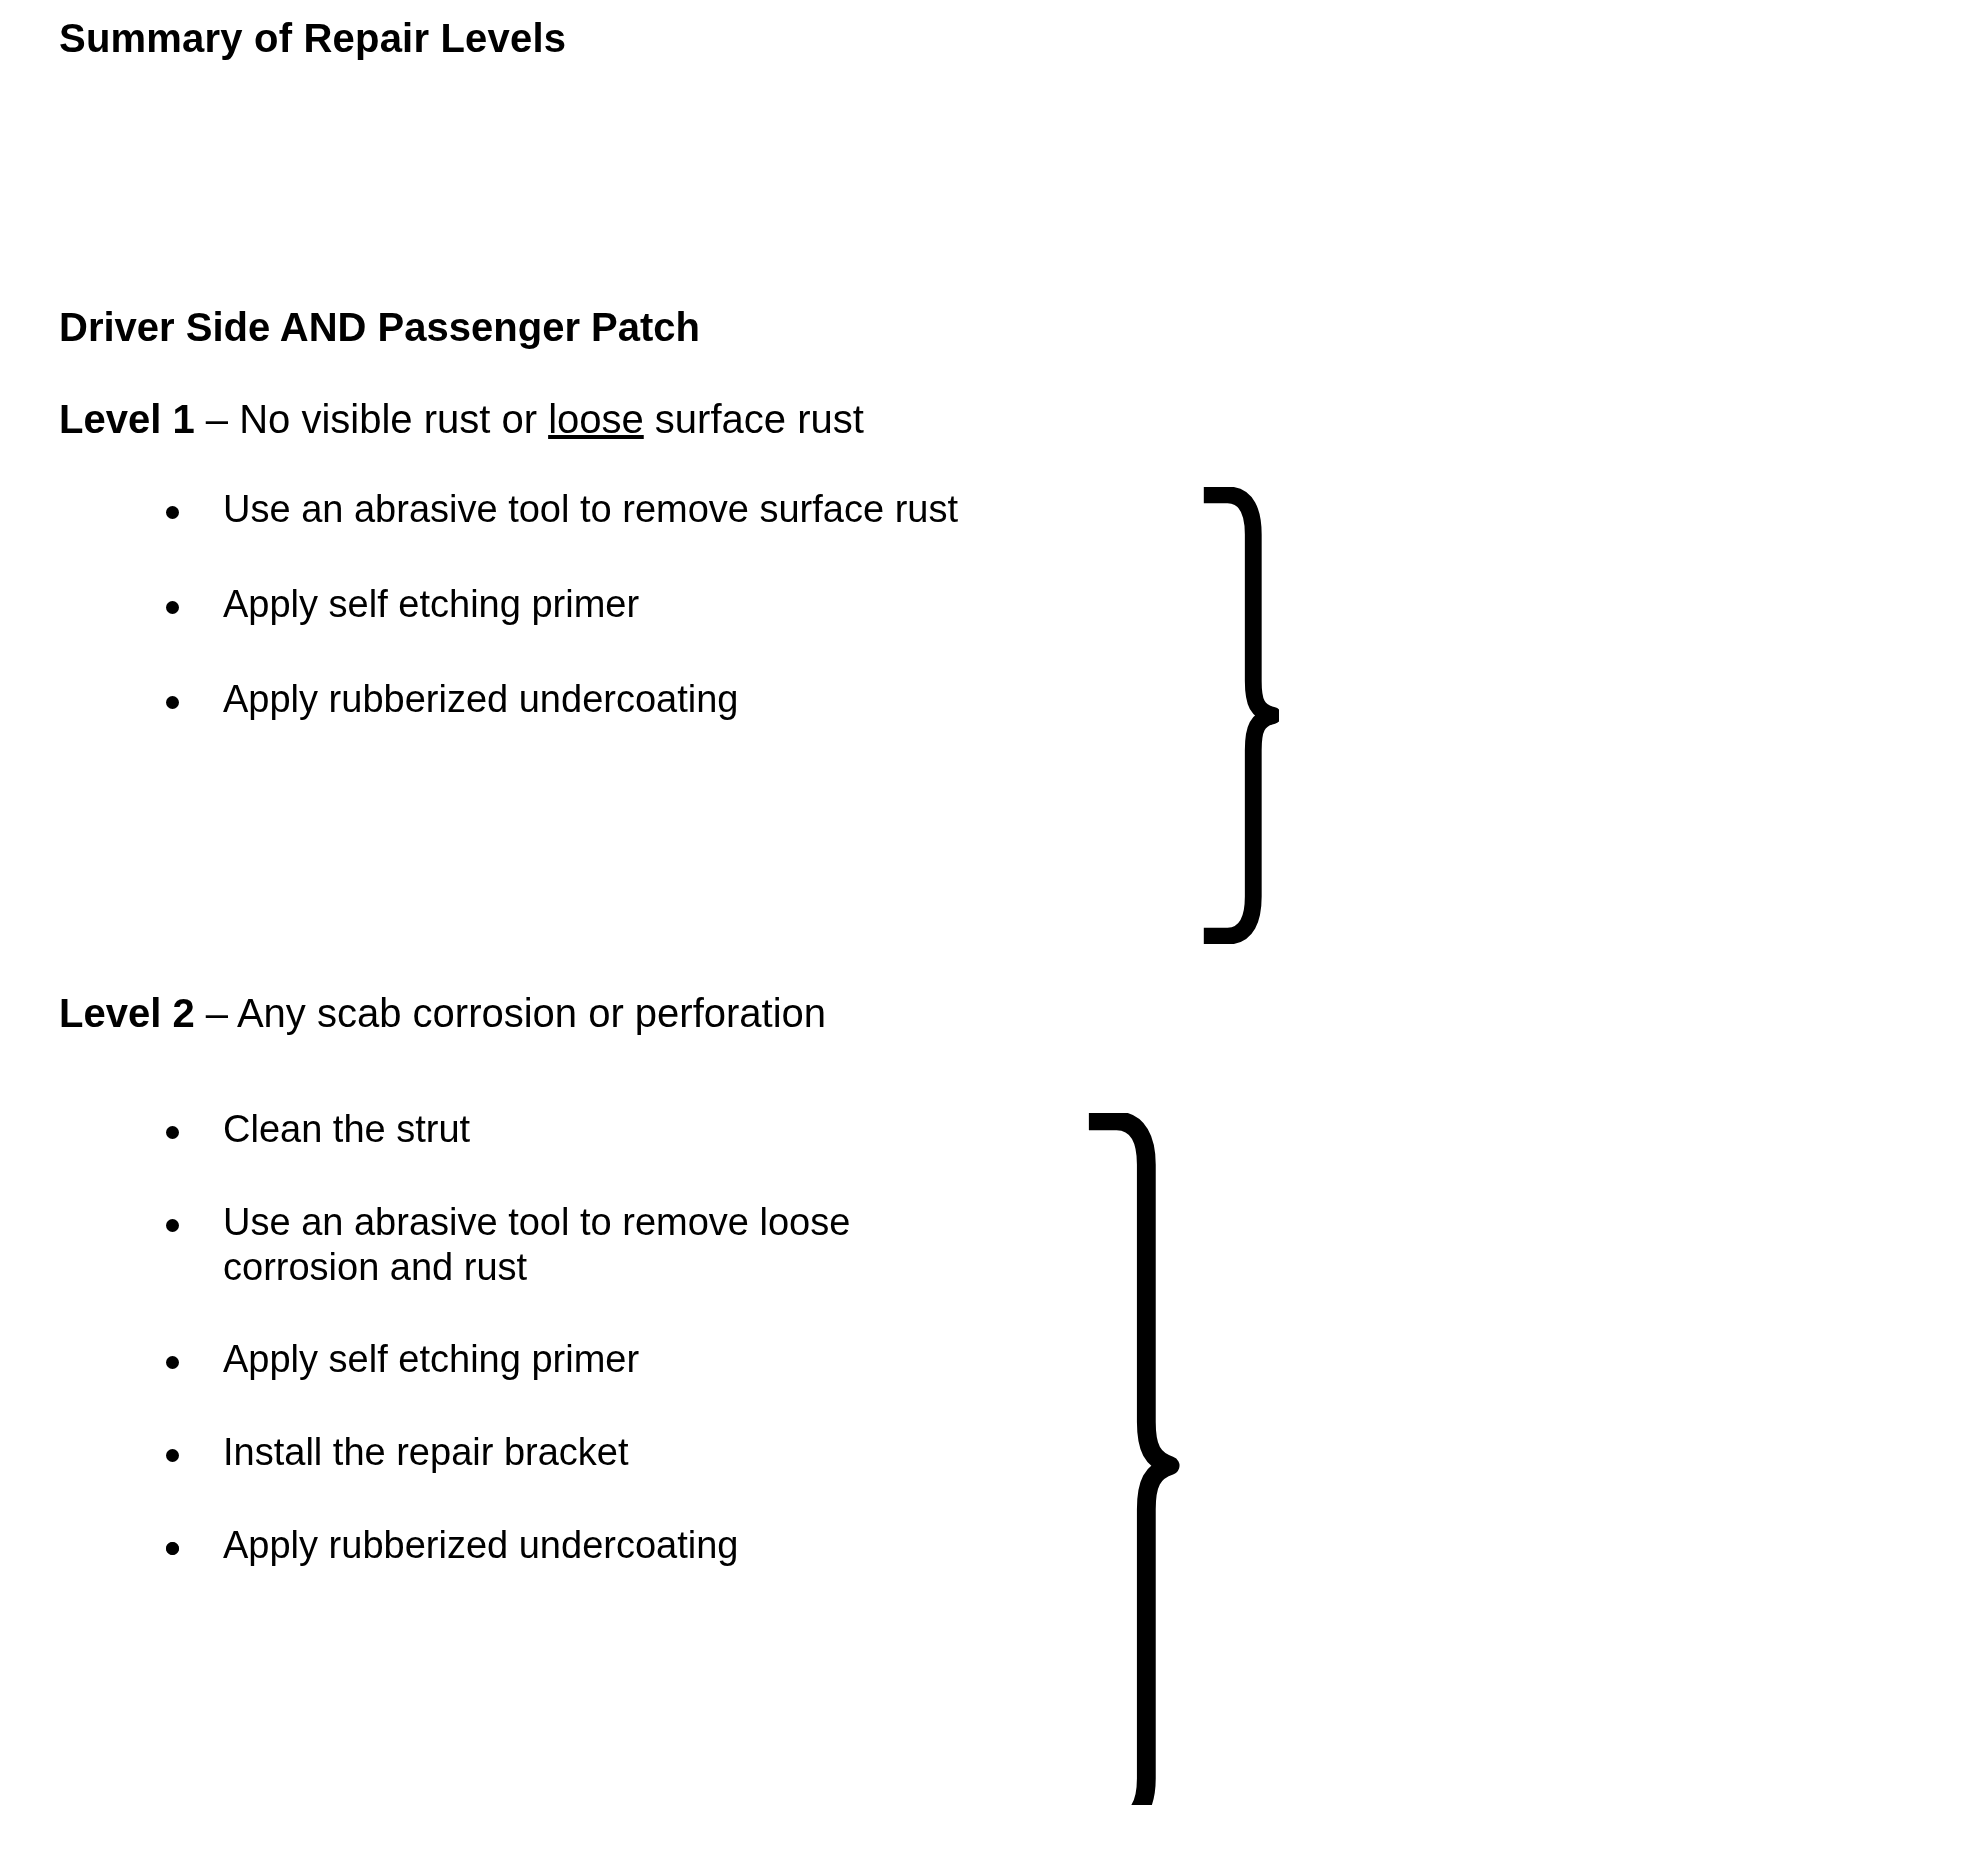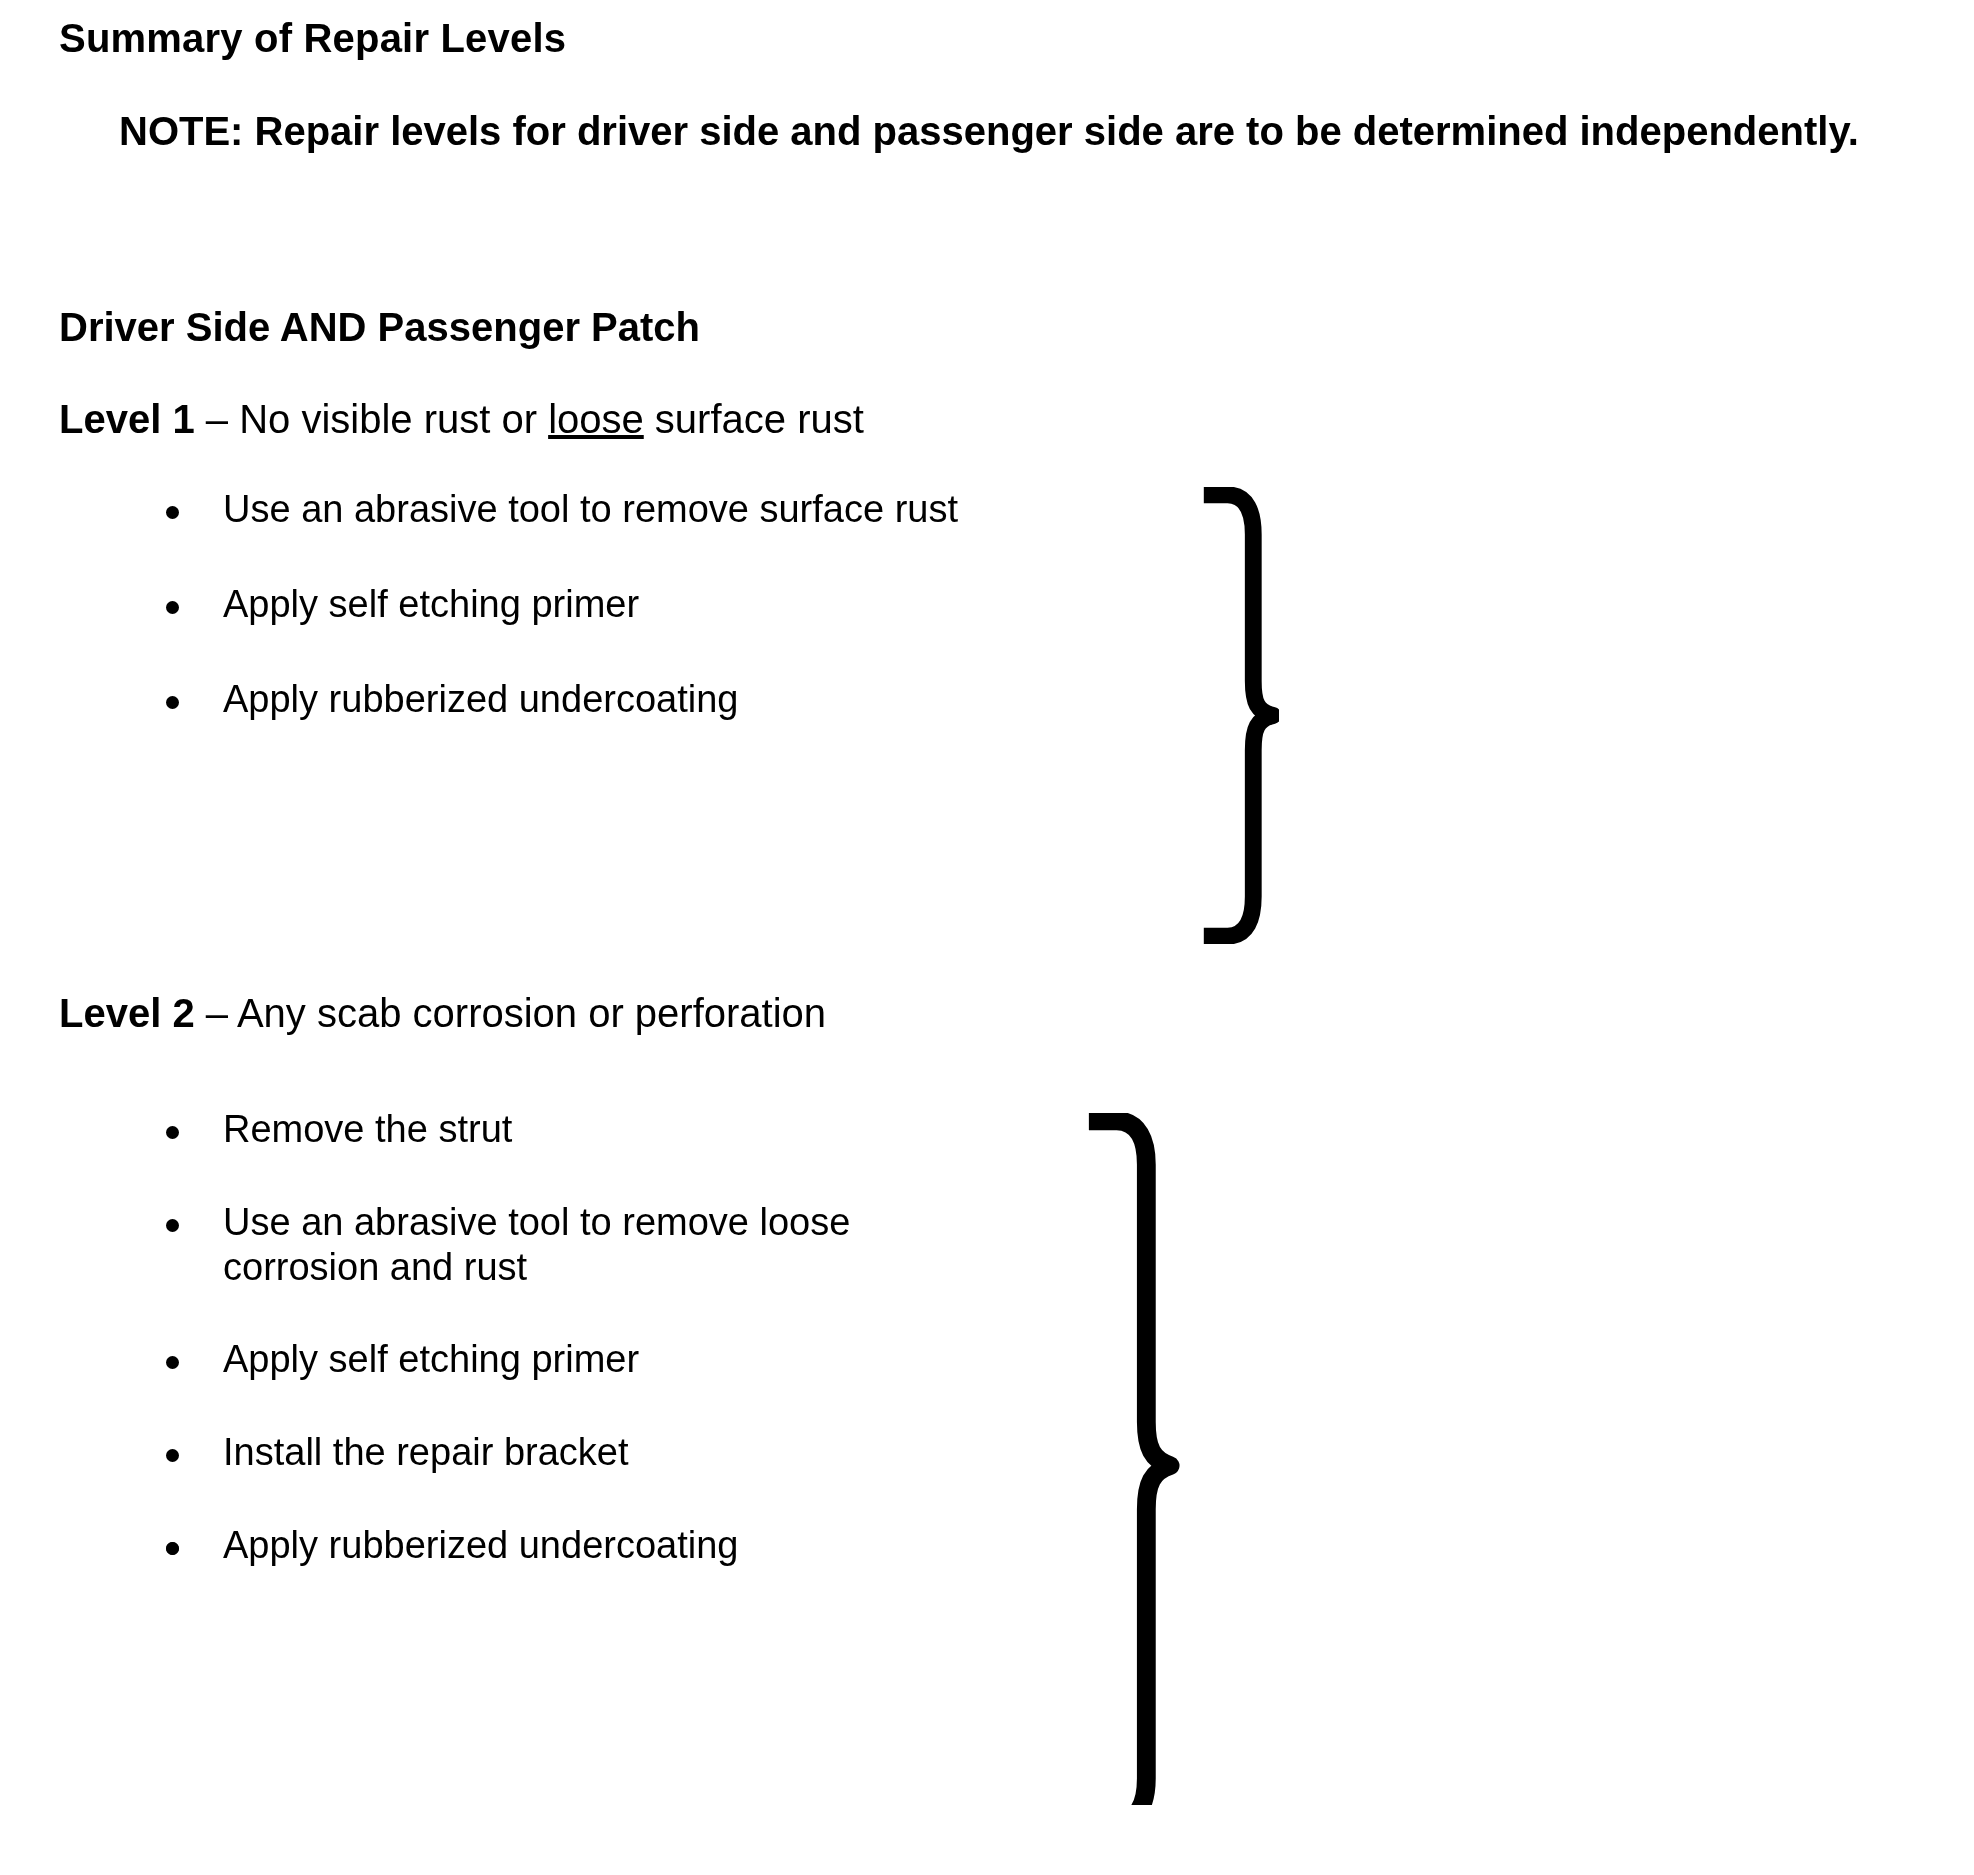--- a/index.html
+++ b/index.html
@@ -120,21 +120,20 @@
     height: 725px;
   }
 </style>
 </head>
 <body>
 
 <div id="page">
 
   <div class="doc-title">Summary of Repair Levels</div>
 
-  <div class="note-block">NOTE: Repair levels for driver side and passenger side are to be determined independently.</div>
 
   <div class="section-heading driver-passenger">Driver Side AND Passenger Patch</div>
 
   <div class="level-line level1-line">
     <span class="lv-label">Level 1</span><span> – </span><span>No visible rust or </span><span class="lv-underline">loose</span><span> surface rust</span>
   </div>
 
   <ul class="bullet-list" id="list-level-1">
     <li class="bullet-item">
       <span class="dot"></span>
@@ -164,21 +163,21 @@
     </svg>
   </div>
 
   <div class="level-line level2-line">
     <span class="lv-label">Level 2</span><span> – </span><span>Any scab corrosion or perforation</span>
   </div>
 
   <ul class="bullet-list" id="list-level-2">
     <li class="bullet-item">
       <span class="dot"></span>
-      <span class="txt">Remove the strut</span>
+      <span class="txt">Clean the strut</span>
     </li>
     <li class="bullet-item" style="width:772px;">
       <span class="dot"></span>
       <span class="txt">Use an abrasive tool to remove loose corrosion and rust</span>
     </li>
     <li class="bullet-item">
       <span class="dot"></span>
       <span class="txt">Apply self etching primer</span>
     </li>
     <li class="bullet-item">

